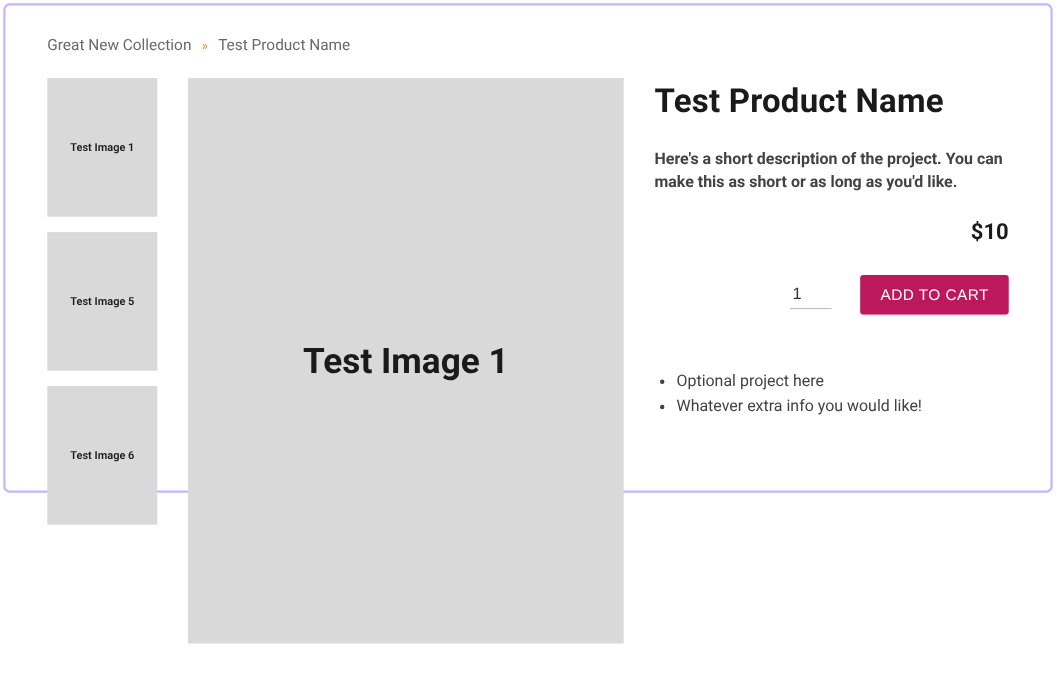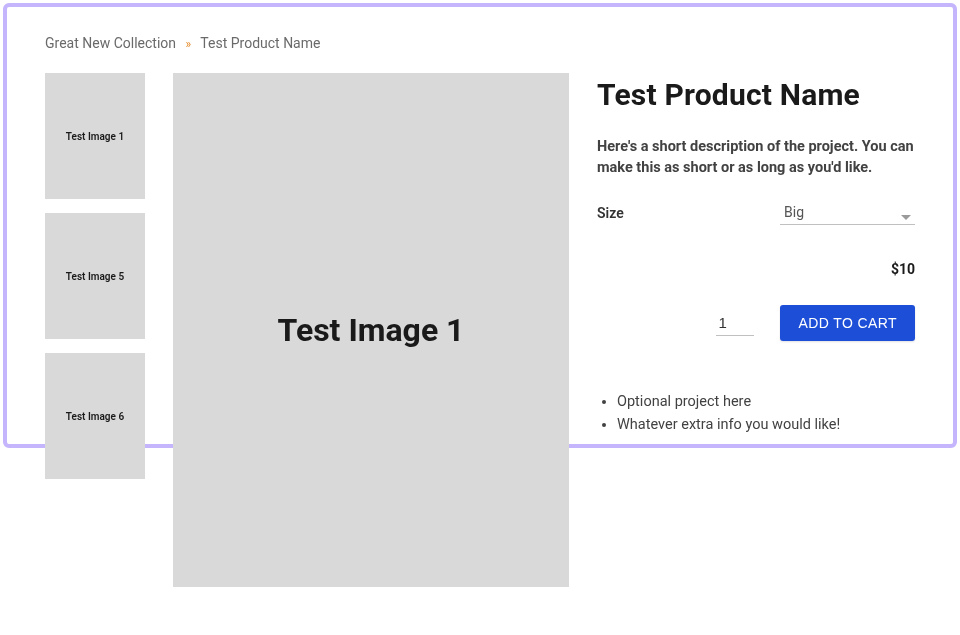--- a/index.html
+++ b/index.html
@@ -13,21 +13,21 @@
       width: 960px;
       height: 635px;
       background: #fff;
       color: #222;
     }
 
     .card {
       width: 954px;
       height: 445px;
       margin: 3px;
-      border: 4px solid #c4b5fd;
+      border: 2px solid #c4b5fd;
       border-radius: 6px;
       padding: 28px 38px 36px 38px;
       position: relative;
     }
 
     .breadcrumb {
       font-size: 14px;
       color: #6a6a6a;
       margin-bottom: 22px;
     }
@@ -127,21 +127,21 @@
 
     .select-caret {
       position: absolute;
       right: 4px;
       top: 6px;
       pointer-events: none;
     }
 
     .price-row {
       text-align: right;
-      font-size: 14px;
+      font-size: 20px;
       font-weight: 700;
       color: #1a1a1a;
       margin-bottom: 28px;
     }
 
     .cart-row {
       display: flex;
       align-items: center;
       justify-content: flex-end;
       gap: 26px;
@@ -153,21 +153,21 @@
       border: none;
       border-bottom: 1px solid #c0c0c0;
       padding: 4px 2px;
       font-size: 15px;
       text-align: left;
       outline: none;
       color: #333;
     }
 
     .add-btn {
-      background: #1d4ed8;
+      background: #be185d;
       color: #fff;
       border: none;
       border-radius: 3px;
       padding: 10px 18px;
       font-size: 14px;
       font-weight: 500;
       letter-spacing: 0.4px;
       cursor: pointer;
       box-shadow: 0 1px 2px rgba(0,0,0,0.12);
     }
@@ -211,31 +211,20 @@
     <div class="main-image">
       <span>Test Image 1</span>
     </div>
 
     <div class="details">
 
       <h1 class="product-title">Test Product Name</h1>
 
       <p class="product-desc">Here's a short description of the project. You can make this as short or as long as you'd like.</p>
 
-      <div class="option-row">
-        <span class="option-label">Size</span>
-        <div class="select-wrap">
-          <div class="select-value">Big</div>
-          <span class="select-caret">
-            <svg width="10" height="6" viewBox="0 0 10 6">
-                <path d="M0 0 L5 5 L10 0 Z" fill="#9a9a9a"></path>
-              </svg>
-          </span>
-        </div>
-      </div>
 
       <div class="price-row">$10</div>
 
       <div class="cart-row">
         <input class="qty-input" type="text" value="1" style="">
         <button class="add-btn">ADD TO CART</button>
       </div>
 
       <ul class="extra-list">
         <li>Optional project here</li>

